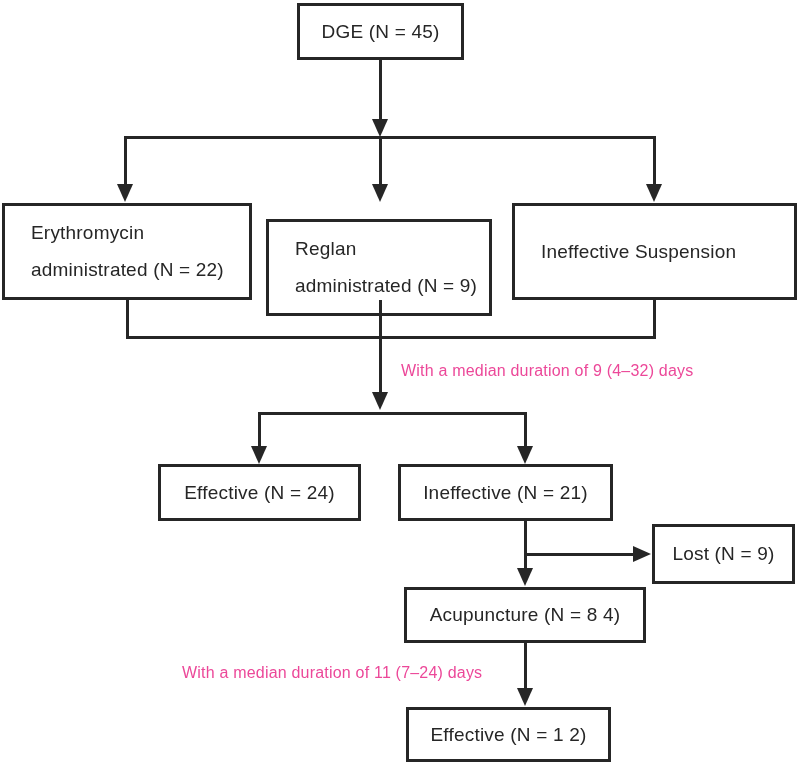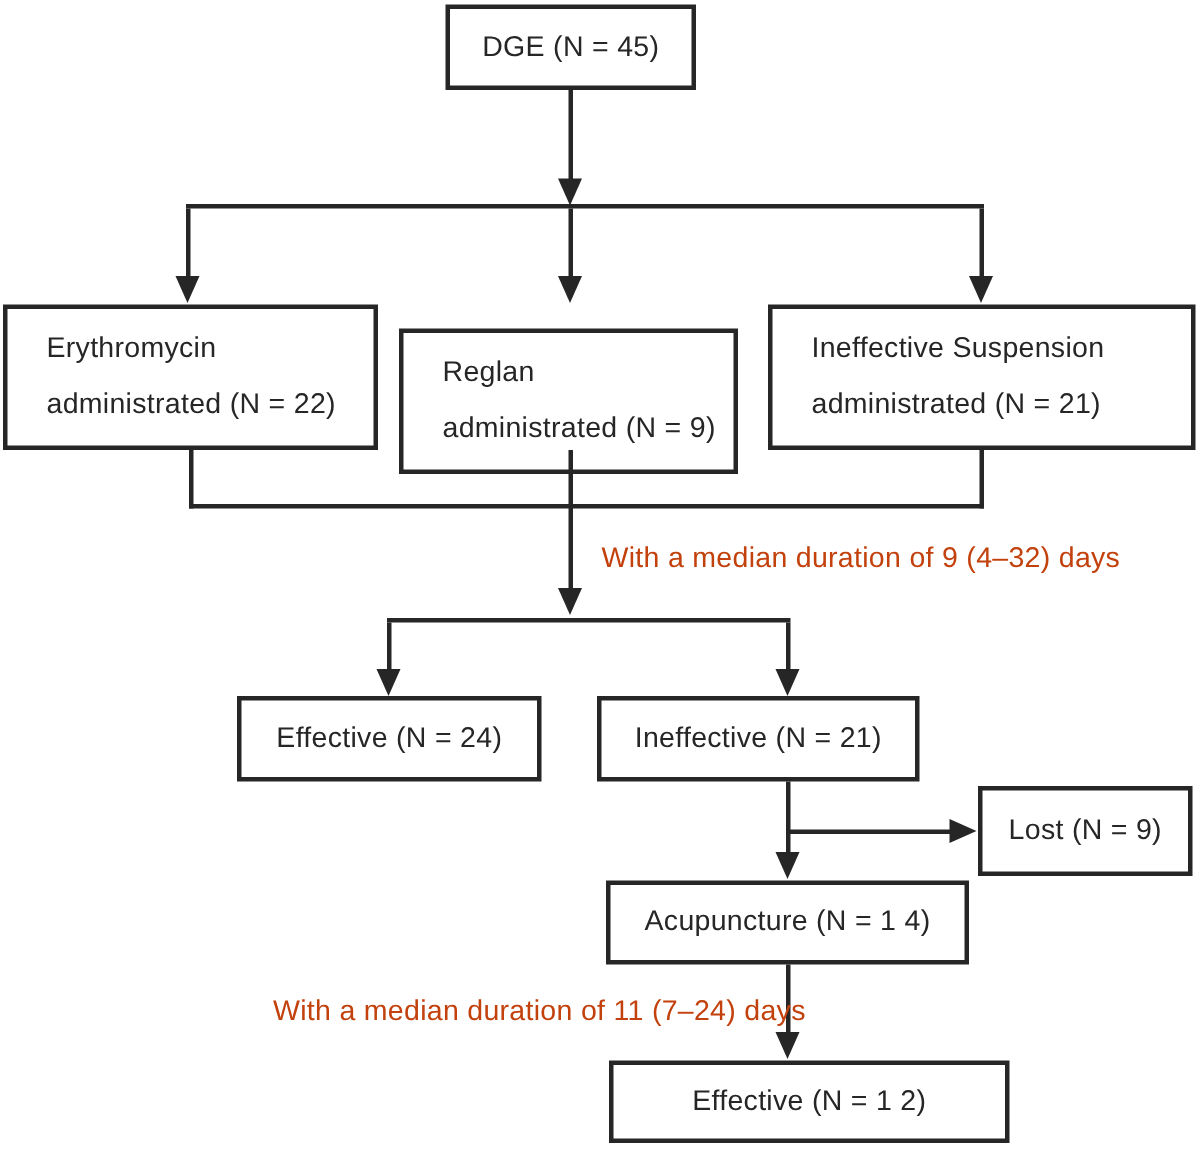--- a/index.html
+++ b/index.html
@@ -50,36 +50,36 @@
   .arrow-right {
     position: absolute;
     width: 0;
     height: 0;
     border-top: 8px solid transparent;
     border-bottom: 8px solid transparent;
     border-left: 18px solid #262626;
   }
   .annotation {
     position: absolute;
-    font-size: 19px;
+    font-size: 16px;
     letter-spacing: 0.2px;
     white-space: nowrap;
-    color: #c2410c;
+    color: #ec4899;
   }
 
   
   #box-dge          { left: 297px; top: 3px;   width: 167px; height: 57px; }
   #box-erythromycin { left: 2px;   top: 203px; width: 250px; height: 97px; }
   #box-reglan       { left: 266px; top: 219px; width: 226px; height: 97px; }
   #box-domperidone  { left: 512px; top: 203px; width: 285px; height: 97px; }
   #box-effective-1  { left: 158px; top: 464px; width: 203px; height: 57px; }
   #box-ineffective  { left: 398px; top: 464px; width: 215px; height: 57px; }
   #box-lost         { left: 652px; top: 524px; width: 143px; height: 60px; }
   #box-acupuncture  { left: 404px; top: 587px; width: 242px; height: 56px; }
-  #box-effective-2  { left: 406px; top: 707px; width: 267px; height: 55px; }
+  #box-effective-2  { left: 406px; top: 707px; width: 205px; height: 55px; }
 
   
   #v-dge        { left: 379px; top: 60px;  width: 3px;   height: 61px; }
   #a-dge        { left: 372px; top: 119px; }
   #h-split-1    { left: 124px; top: 136px; width: 532px; height: 3px; }
   #d-left       { left: 124px; top: 139px; width: 3px;   height: 46px; }
   #a-left       { left: 117px; top: 184px; }
   #d-mid        { left: 379px; top: 139px; width: 3px;   height: 46px; }
   #a-mid        { left: 372px; top: 184px; }
   #d-right      { left: 653px; top: 139px; width: 3px;   height: 46px; }
@@ -118,37 +118,36 @@
     <span>administrated (N = 22)</span>
   </div>
 
   <div class="node two-line" id="box-reglan">
     <span>Reglan</span>
     <span>administrated (N = 9)</span>
   </div>
 
   <div class="node two-line" id="box-domperidone">
     <span>Ineffective Suspension</span>
-    <span>administrated (N = 21)</span>
   </div>
 
   <div class="node" id="box-effective-1">
     <span>Effective (N = 24)</span>
   </div>
 
   <div class="node" id="box-ineffective">
     <span>Ineffective (N = 21)</span>
   </div>
 
   <div class="node" id="box-lost">
     <span>Lost (N = 9)</span>
   </div>
 
   <div class="node" id="box-acupuncture">
-    <span>Acupuncture (N = 1 4)</span>
+    <span>Acupuncture (N = 8 4)</span>
   </div>
 
   <div class="node" id="box-effective-2">
     <span>Effective (N = 1 2)</span>
   </div>
 
   <div class="line" id="v-dge"></div>
   <div class="arrow-down" id="a-dge"></div>
   <div class="line" id="h-split-1"></div>
   <div class="line" id="d-left"></div>

